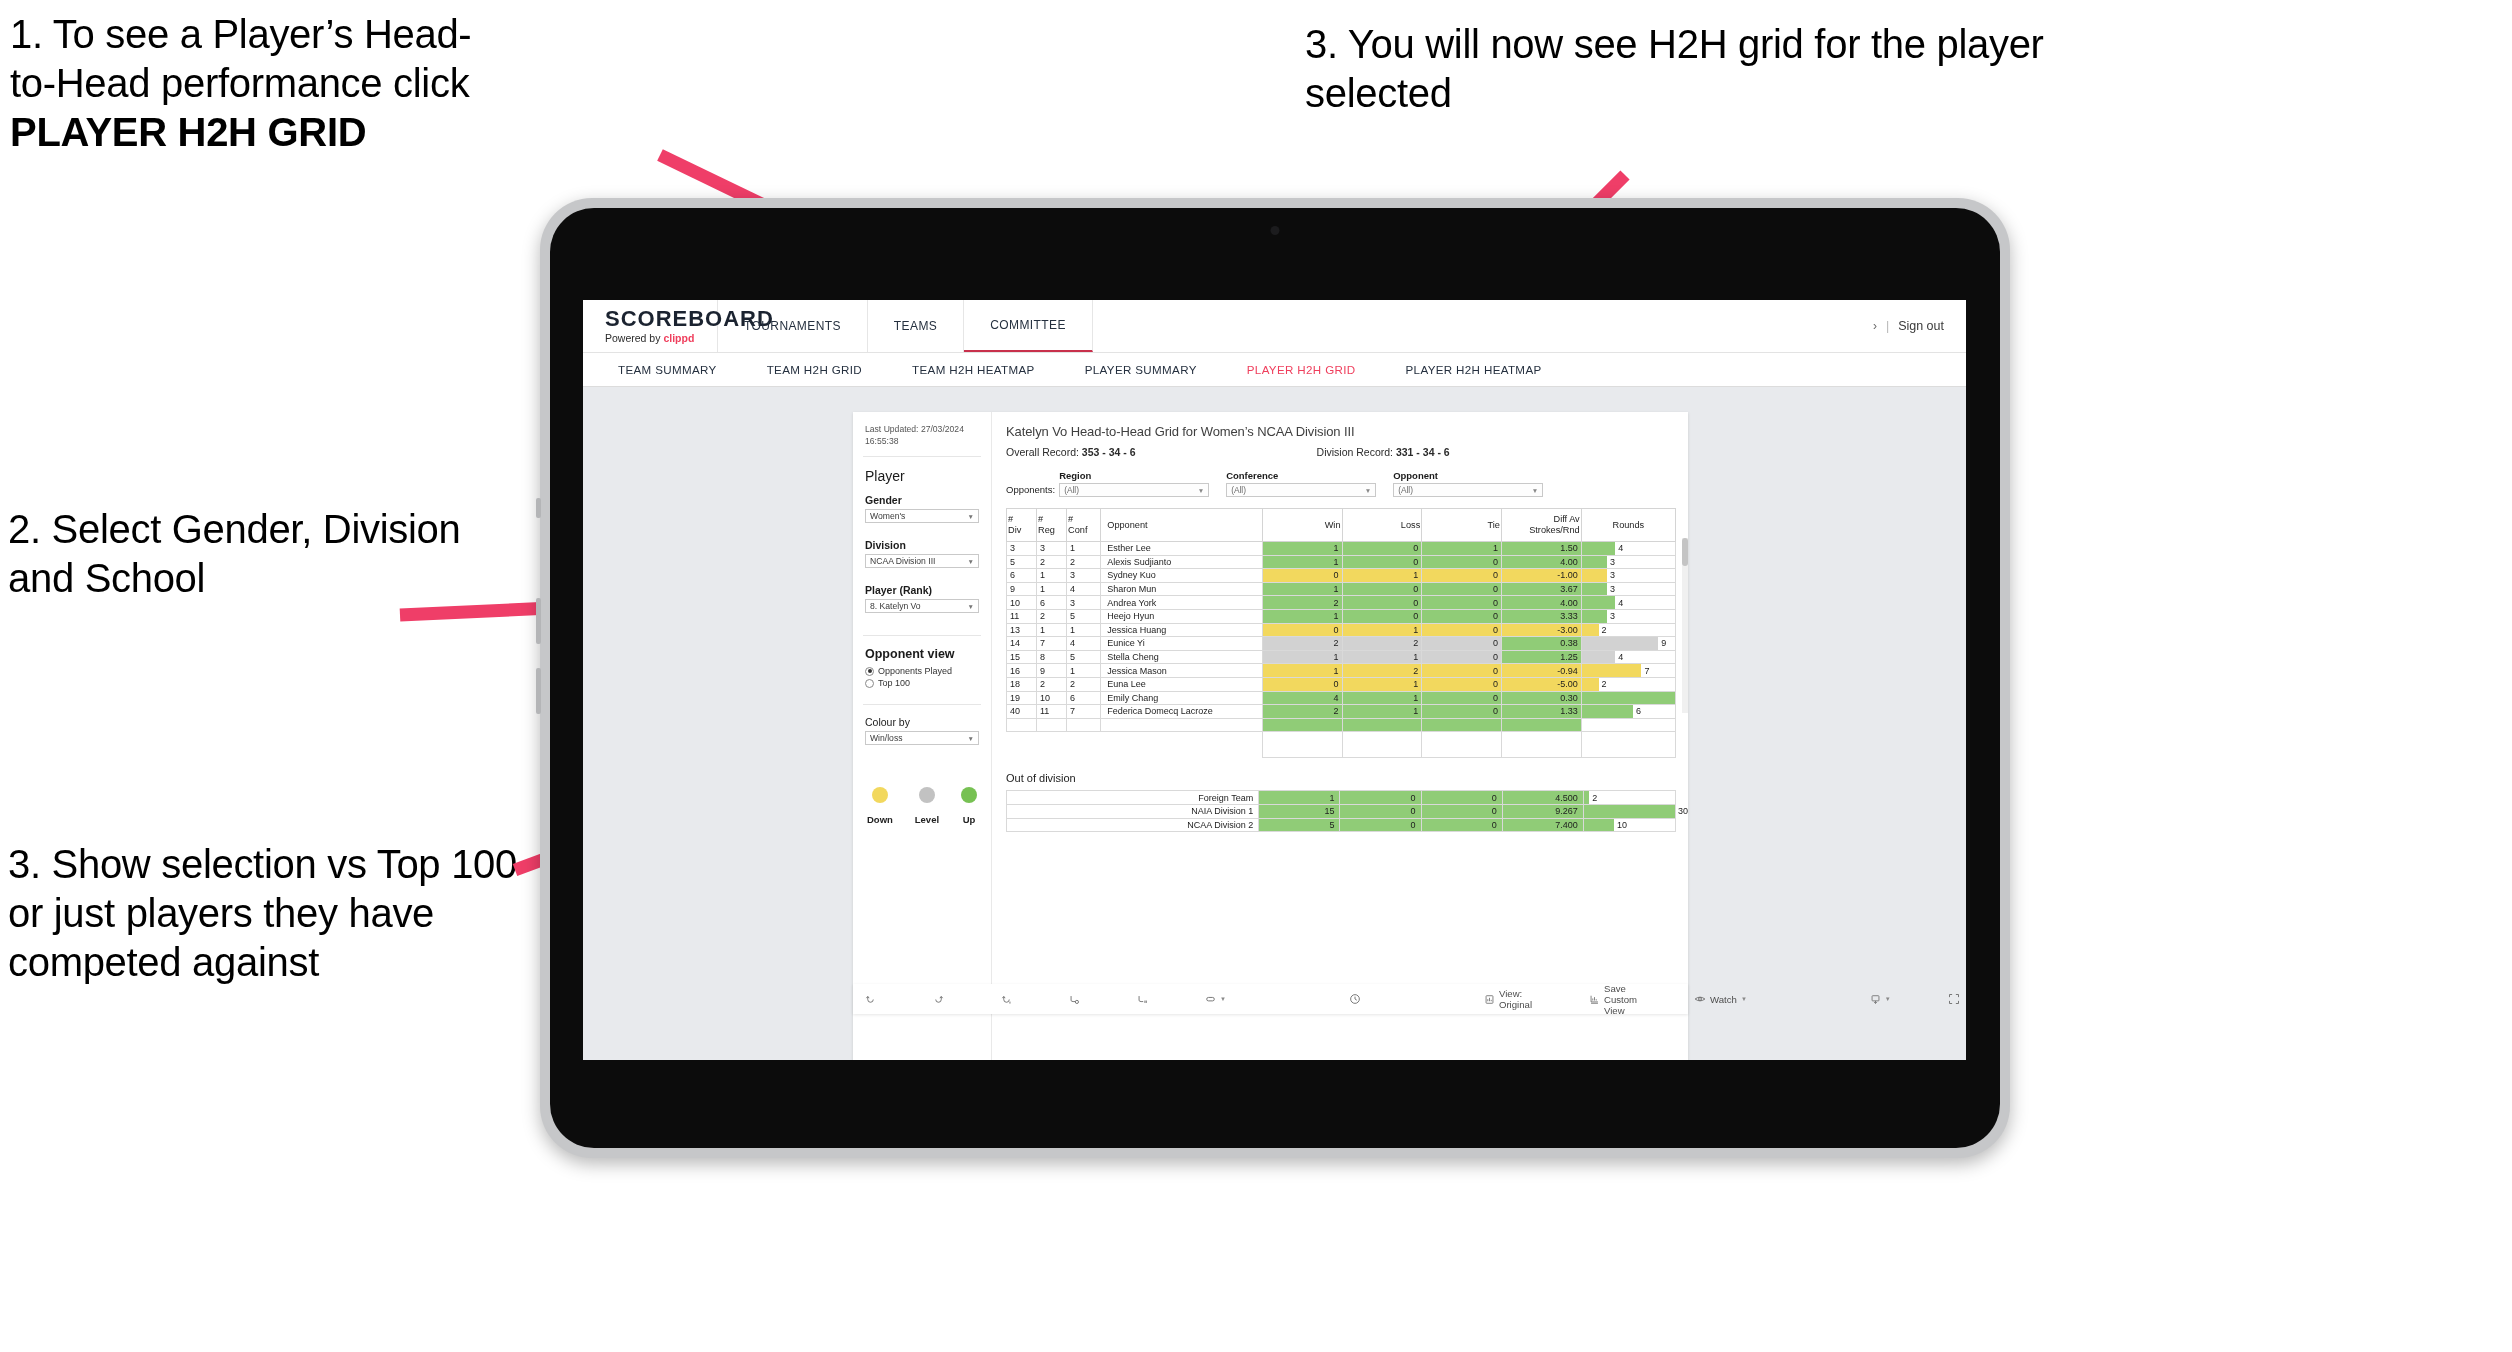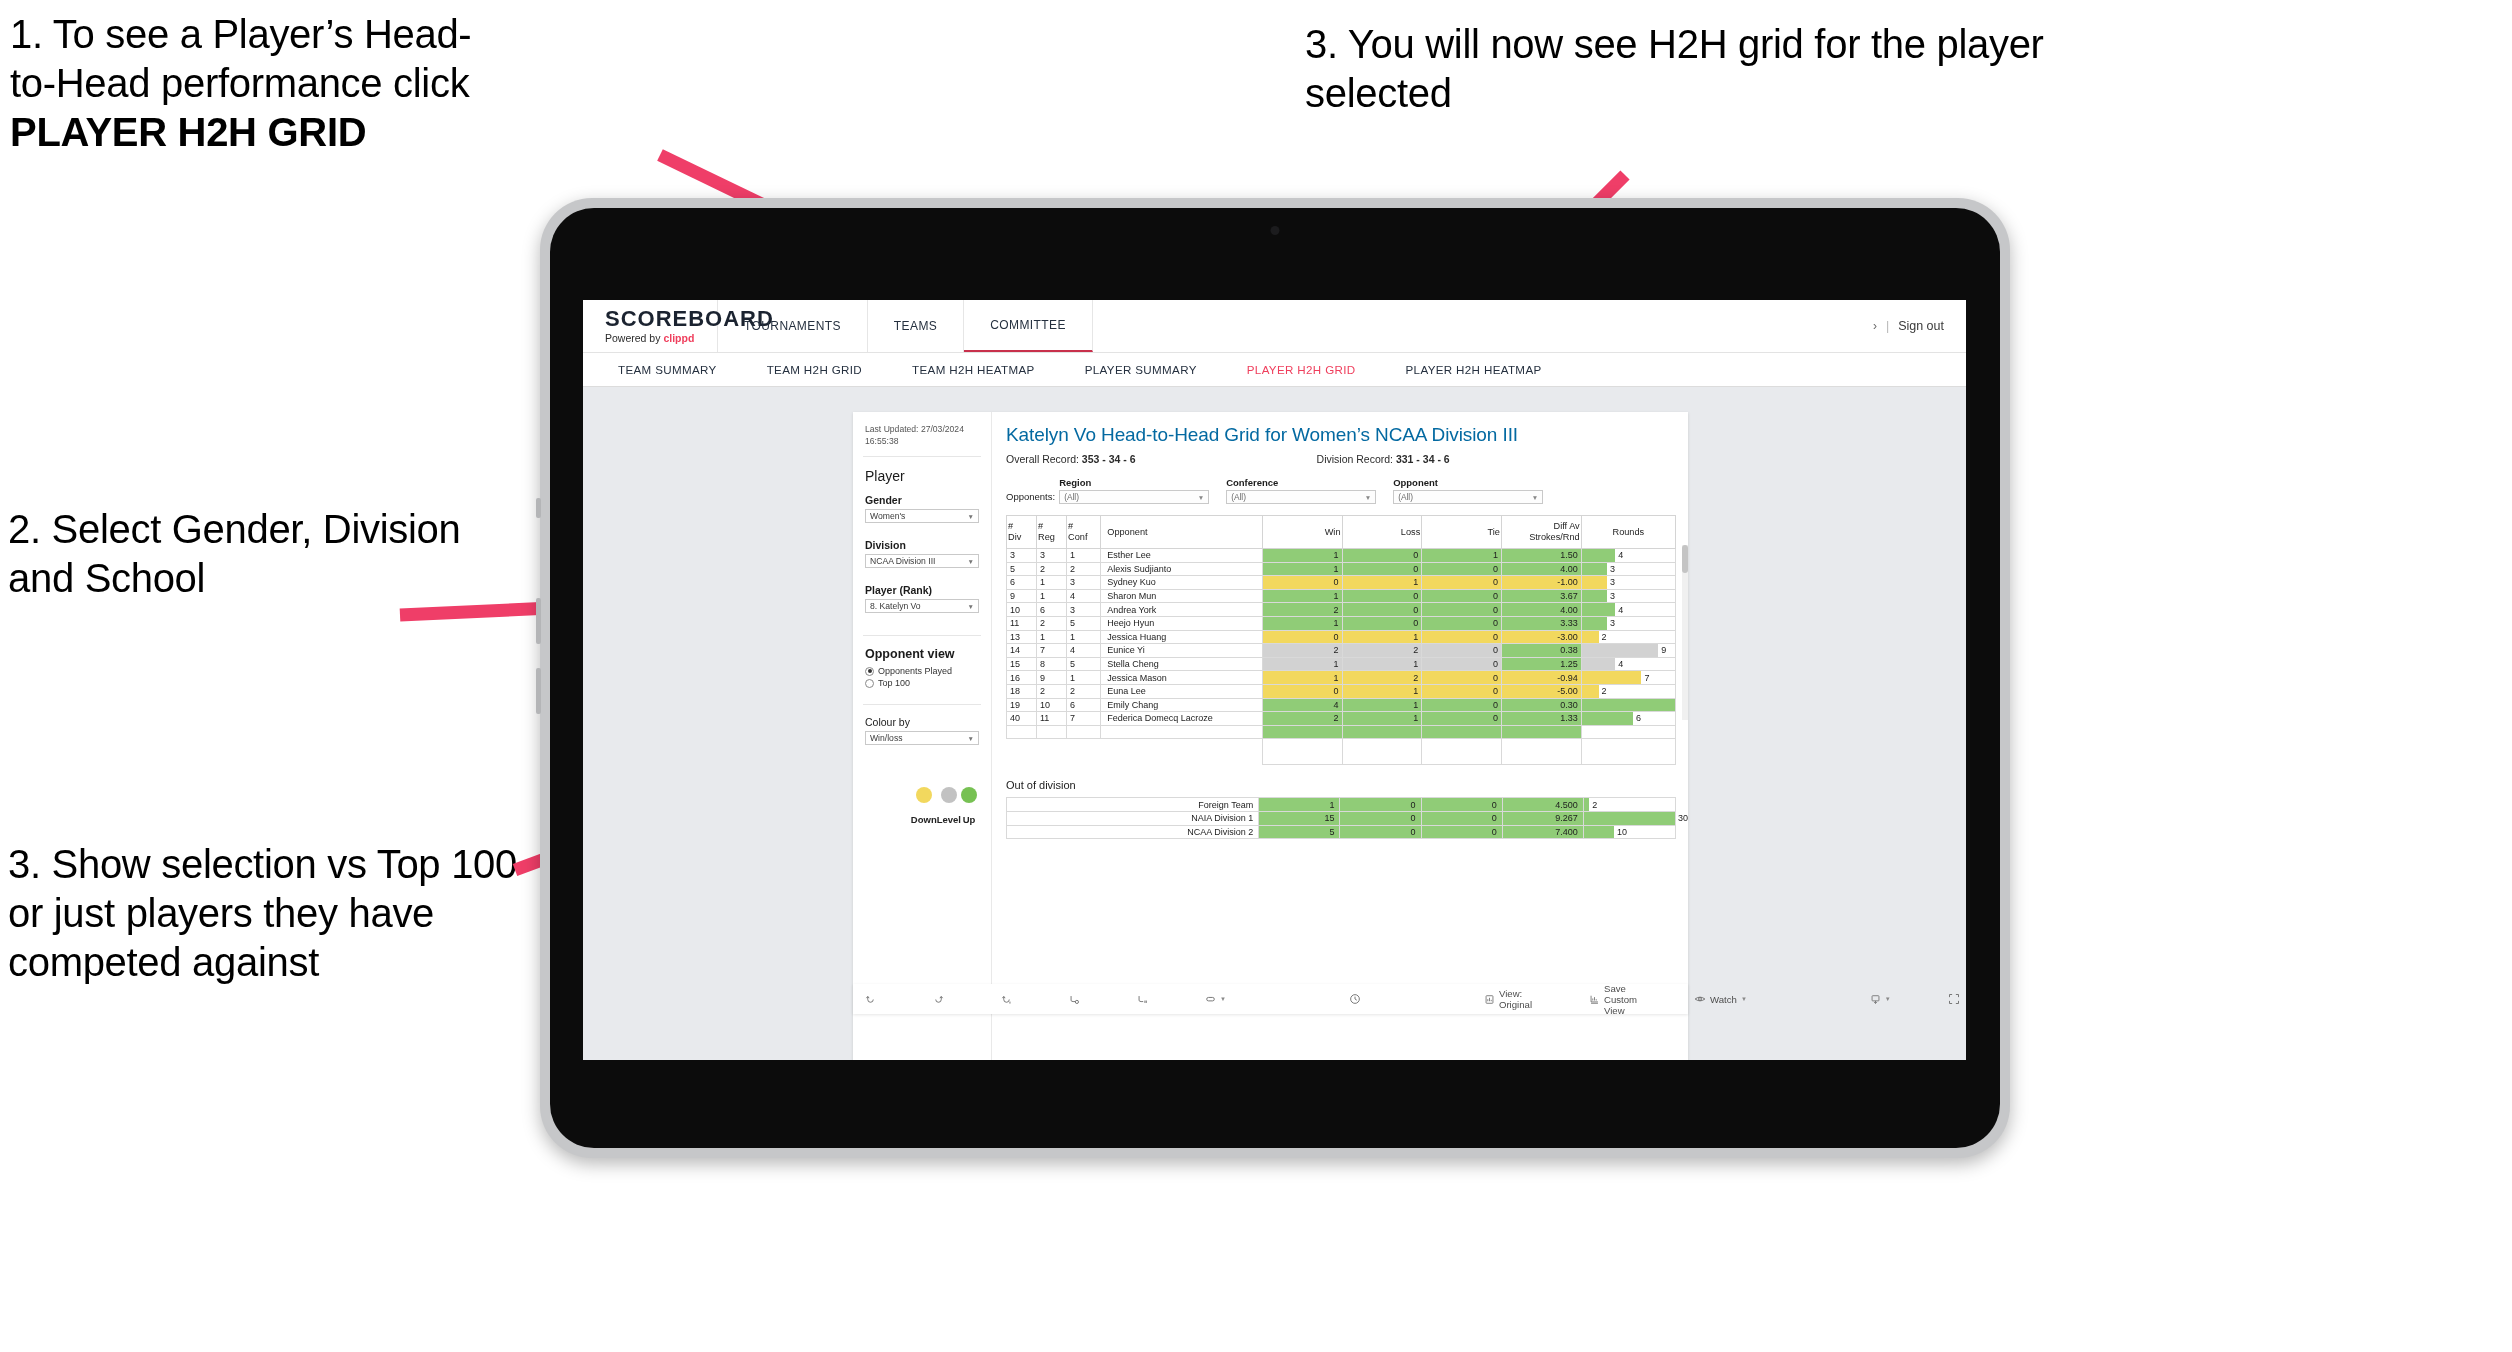--- a/index.html
+++ b/index.html
@@ -106,28 +106,28 @@
     height:14px;border:1px solid #c9c9c9;background:#fff;font-size:8.6px;color:#3a3a3a;
     display:flex;align-items:center;padding:0 4px;box-sizing:border-box;position:relative;
     cursor:pointer;
   }
   .f-sel .car{position:absolute;right:4px;font-size:6.5px;color:#777;}
   .f-h2{font-size:12.5px;color:#1b1b1b;font-weight:bold;margin:11px 0 5px 0;}
   .radio-row{display:flex;align-items:center;gap:4px;font-size:9px;color:#333;margin:2px 0;cursor:pointer;}
   .rdo{width:7px;height:7px;border-radius:50%;border:1px solid #8a8a8a;background:#fff;
        display:inline-block;position:relative;flex:0 0 auto;}
   .rdo.on::after{content:"";position:absolute;left:1.5px;top:1.5px;width:4px;height:4px;border-radius:50%;background:#333;}
-  #legend{display:flex;justify-content:flex-end;padding:0 14px;margin-top:42px;}
+  #legend{display:flex;justify-content:space-between;padding:0 14px;margin-top:42px;}
   .lg{display:flex;flex-direction:column;align-items:center;gap:11px;}
   .dot{width:16px;height:16px;border-radius:50%;}
   .lg-t{font-size:9.5px;color:#222;font-weight:bold;}
 
   
   #content{flex:1;padding:12px 12px 0 14px;box-sizing:border-box;position:relative;}
-  #viz-title{font-size:19px;color:#0369a1;letter-spacing:-0.1px;}
+  #viz-title{font-size:13px;color:#404040;letter-spacing:-0.1px;}
   #rec-row{display:flex;margin-top:7px;font-size:10.5px;color:#2b2b2b;}
   #rec-row .rec2{margin-left:181px;}
   #rec-row b{font-weight:bold;}
 
   #opp-filters{display:flex;align-items:flex-end;margin-top:12px;font-size:9.5px;color:#222;}
   #opp-lab{padding-bottom:2px;margin-right:4px;}
   .of{margin-right:17px;}
   .of-l{font-size:9.5px;color:#1b1b1b;font-weight:bold;margin-bottom:2px;}
   .of-s{
     width:150px;height:14px;border:1px solid #c9c9c9;background:#fdfdfd;font-size:8.4px;color:#6b6b6b;

